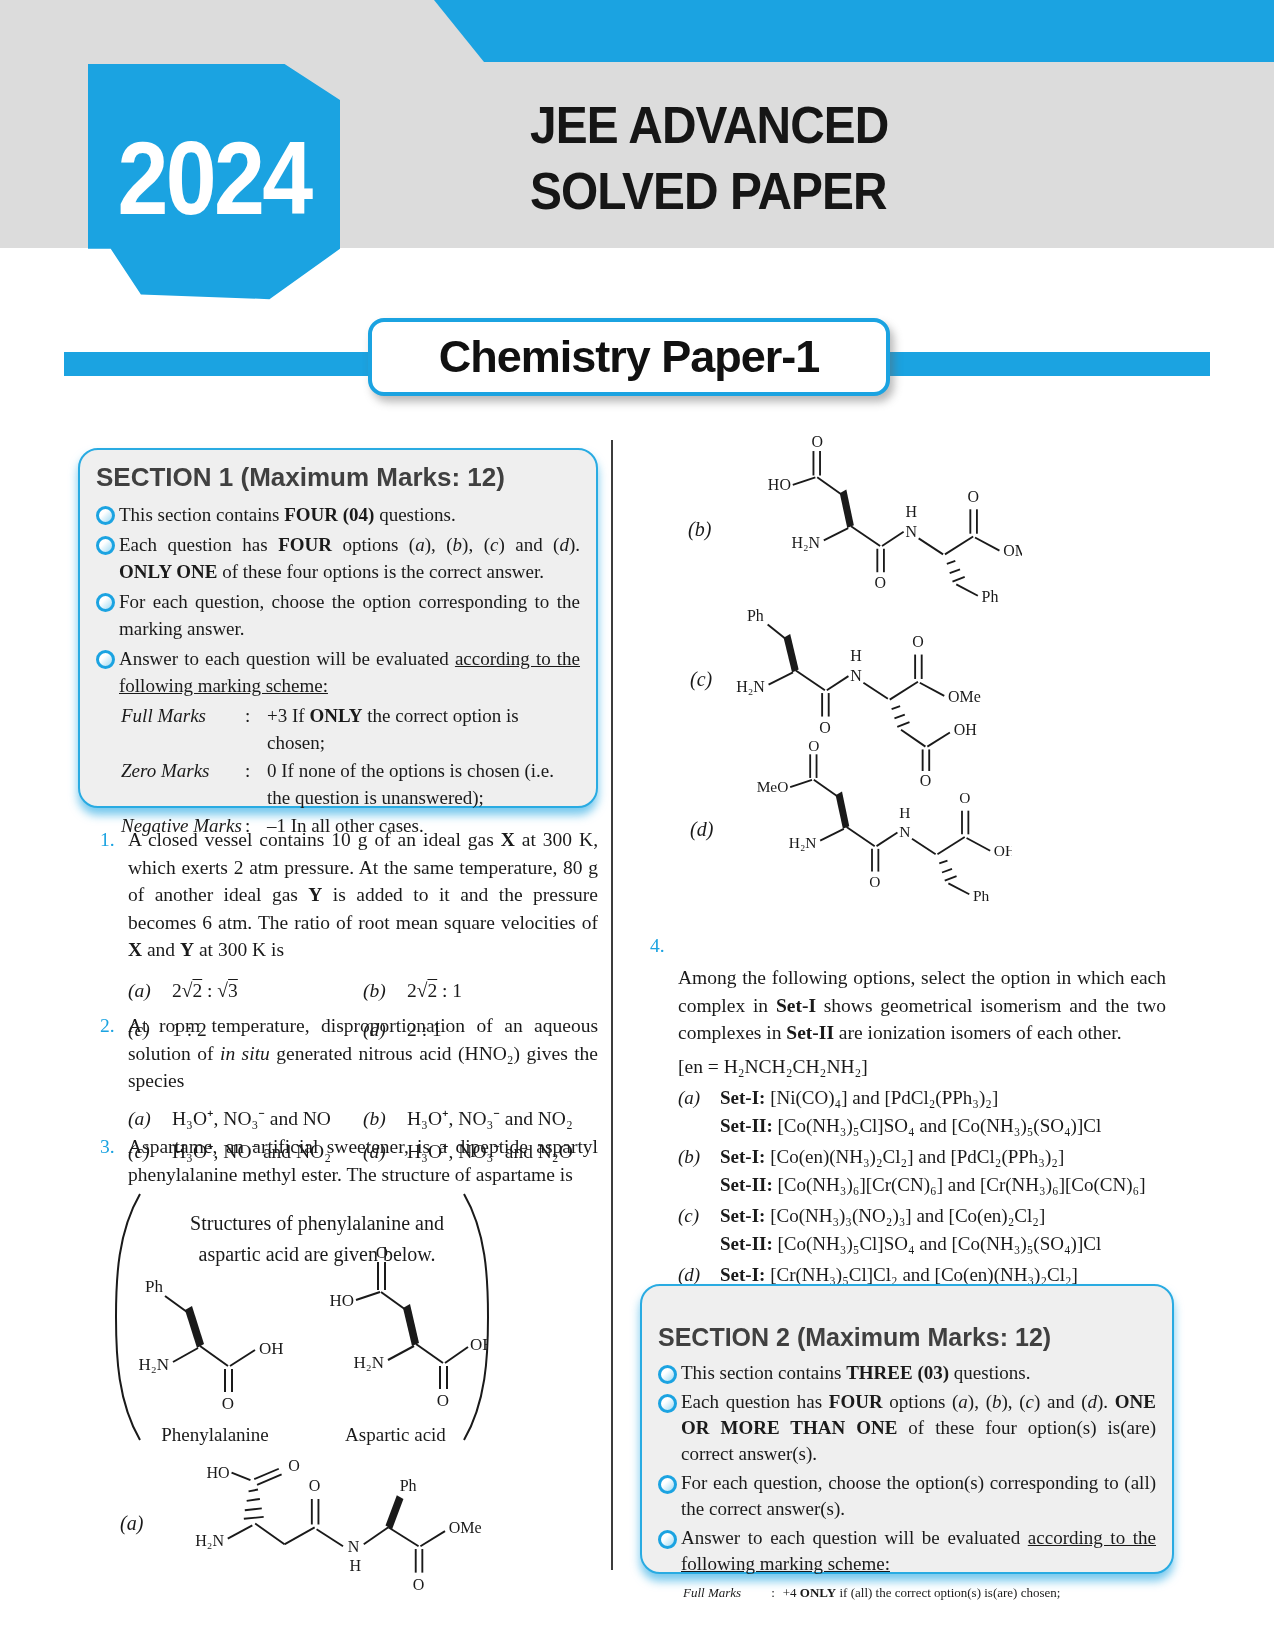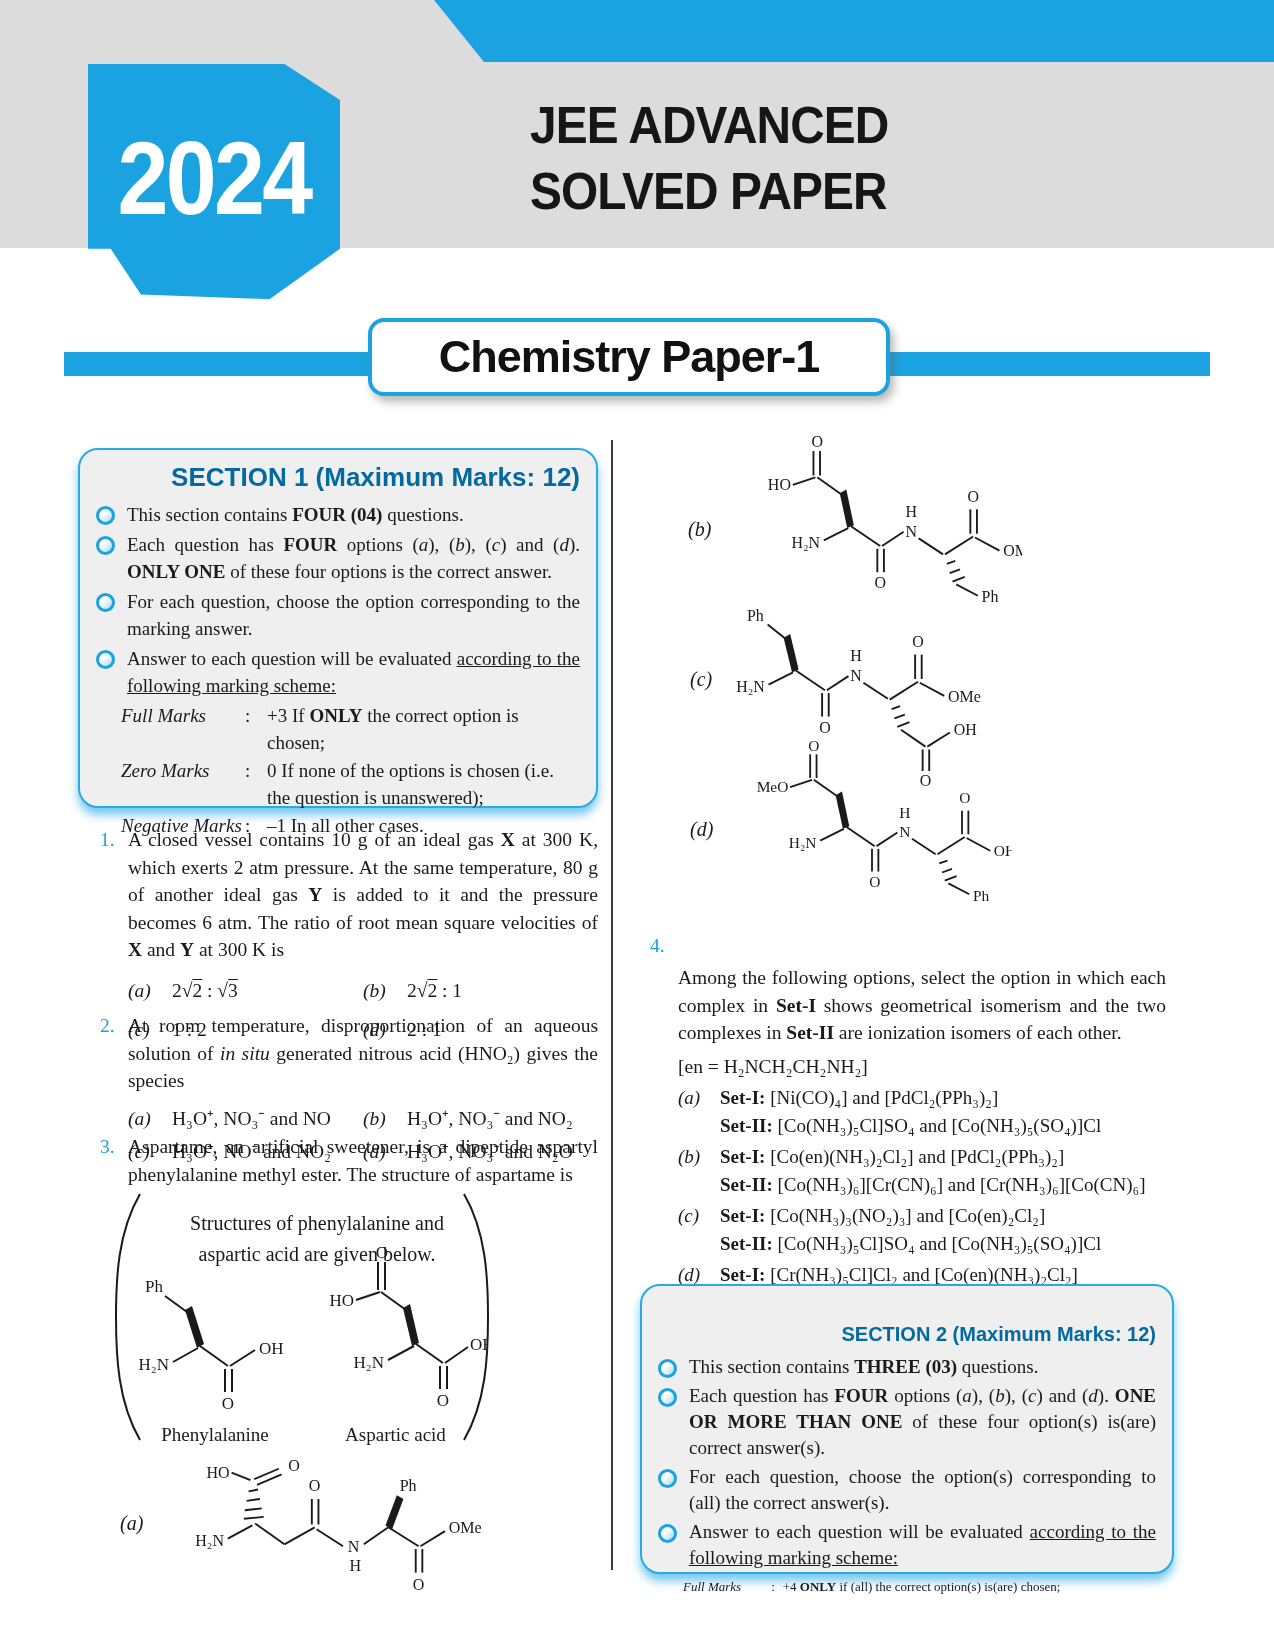--- a/index.html
+++ b/index.html
@@ -22,25 +22,25 @@
               border:4px solid #1ba3e1;border-radius:16px;box-shadow:4px 6px 8px rgba(100,100,100,.45);
               display:flex;align-items:center;justify-content:center;box-sizing:border-box;}
   .banner-box span{font-family:"Liberation Sans",sans-serif;font-weight:bold;font-size:45px;
                    letter-spacing:-1px;color:#111;}
   .divider{position:absolute;left:611px;top:440px;width:2px;height:1130px;background:#3c3c3c;}
   
   .secbox{position:absolute;background:#efefef;border:2px solid #29abe2;border-radius:20px;
           box-shadow:0 7px 10px rgba(27,163,225,.6);box-sizing:border-box;padding:10px 16px 8px 16px;}
   #sec1{left:78px;top:448px;width:520px;height:360px;}
   #sec2{left:640px;top:1284px;width:534px;height:290px;}
-  .sec-title{text-align:right;font-family:"Liberation Sans",sans-serif;font-weight:bold;
-             color:#0369a1;margin:2px 0 8px 0;}
+  .sec-title{text-align:left;font-family:"Liberation Sans",sans-serif;font-weight:bold;
+             color:#404040;margin:2px 0 8px 0;}
   #sec1 .sec-title{font-size:26px;}
-  #sec2 .sec-title{font-size:20px;margin-top:27px;}
-  .bullet{display:flex;gap:12px;margin:3px 0;}
+  #sec2 .sec-title{font-size:25px;margin-top:27px;}
+  .bullet{display:flex;gap:4px;margin:3px 0;}
   .dot{flex:0 0 13px;width:13px;height:13px;border:3px solid #1ba3e1;border-radius:50%;
        margin-top:5px;background:linear-gradient(135deg,#ffffff 35%,#9ed9f2);}
   .bullet p{margin:0;flex:1;font-size:19px;line-height:27px;text-align:justify;}
   #sec2 .bullet p{font-size:19px;line-height:26px;}
   .mark-row{display:flex;margin:1px 0 1px 25px;font-size:19px;line-height:27px;}
   .mlabel{flex:0 0 124px;font-style:italic;}
   .mcolon{flex:0 0 22px;}
   .mark-row p{margin:0;flex:1;}
   .mark-inline{margin:1px 0 0 25px;font-size:13px;line-height:26px;}
   .mark-inline .mlabel-in{font-style:italic;margin-right:30px;}

